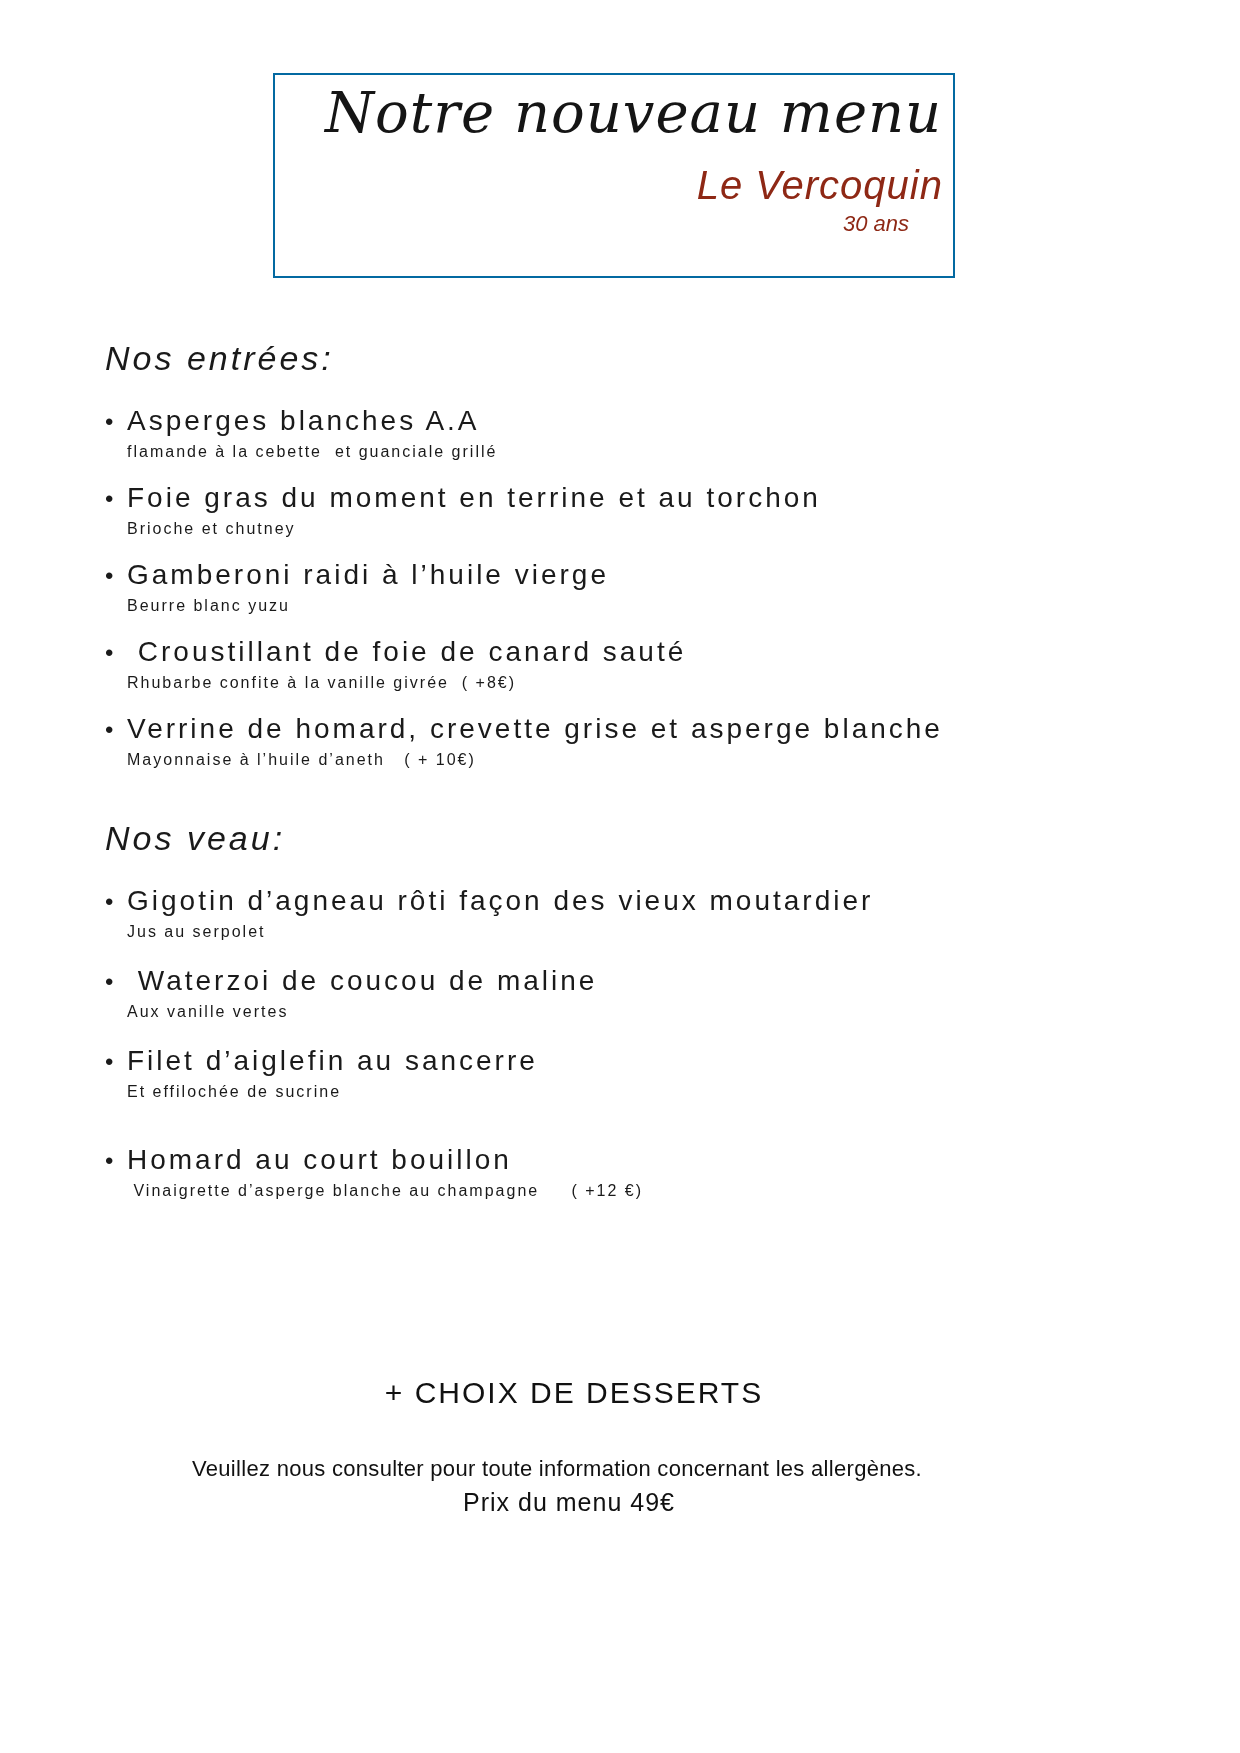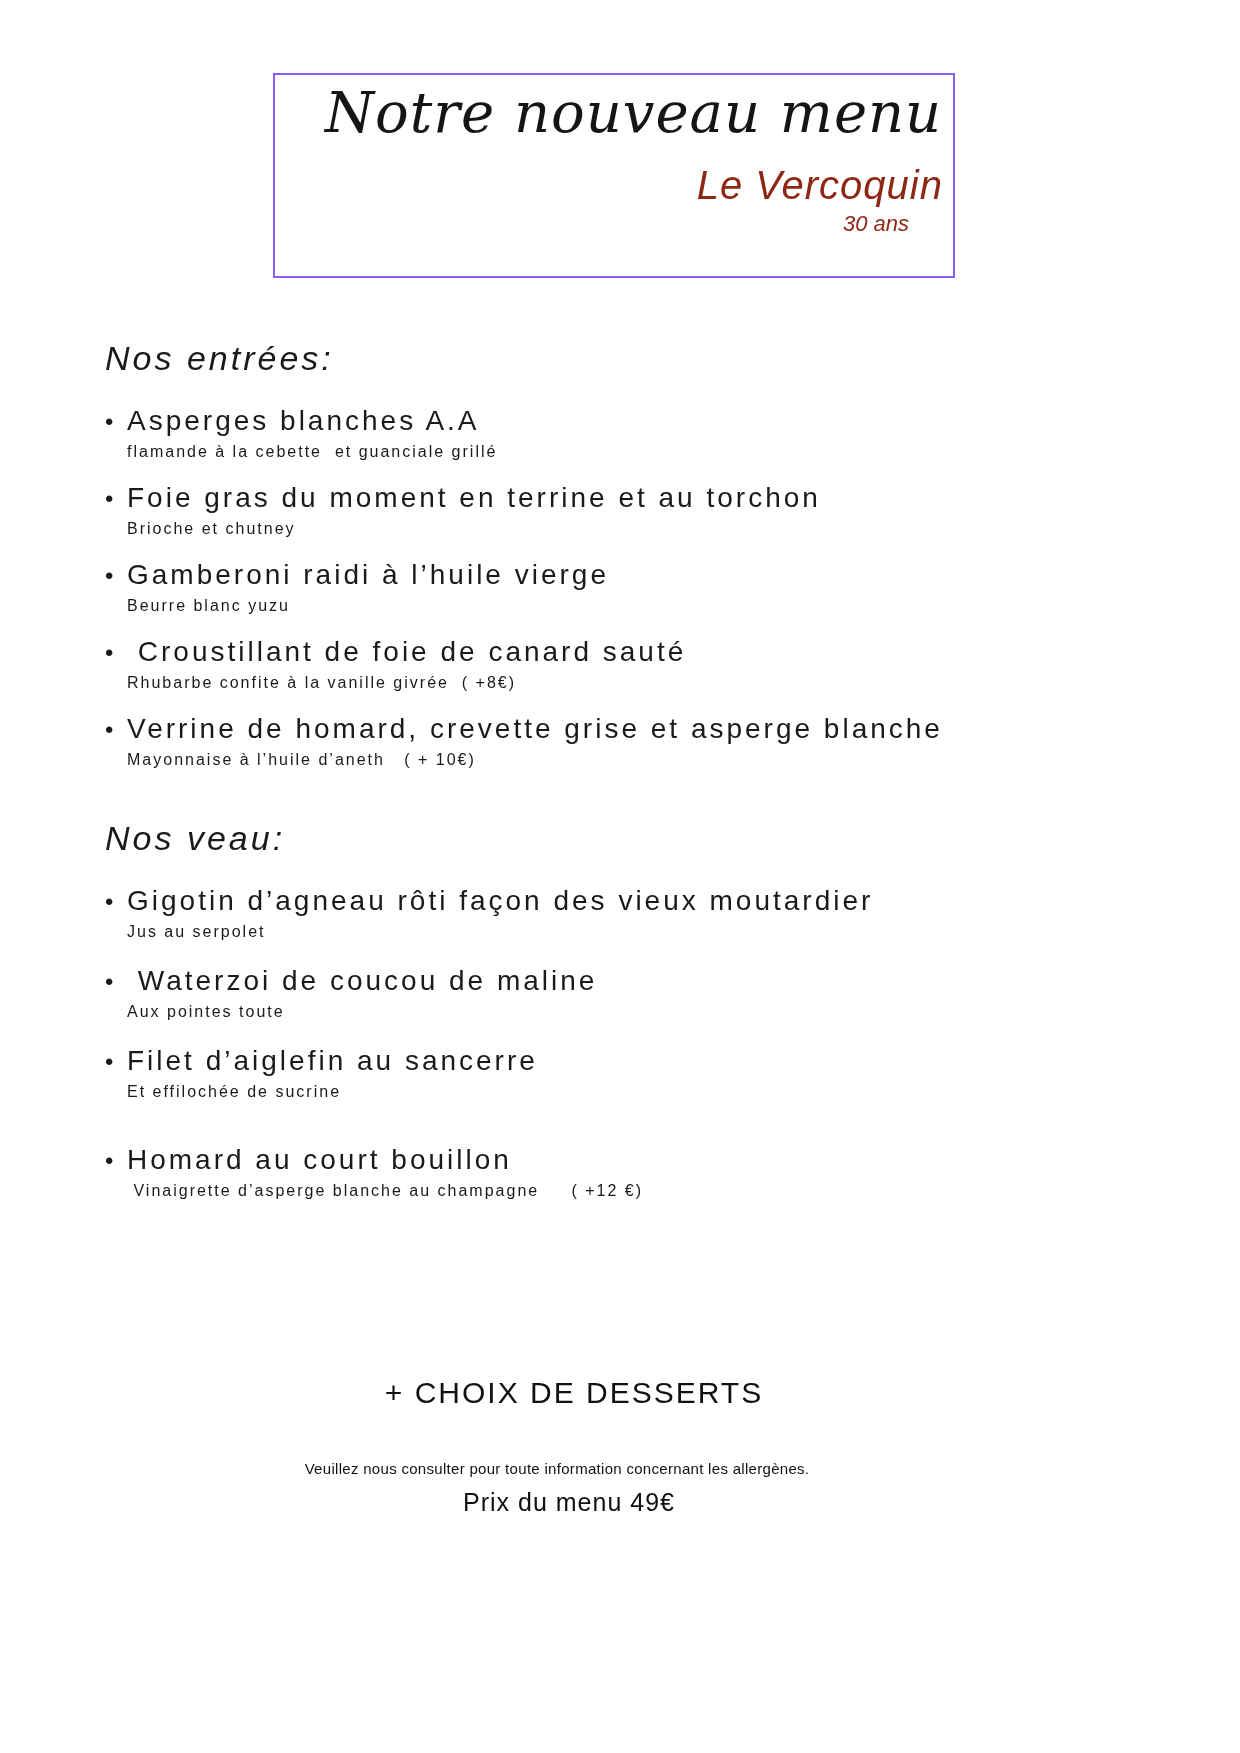--- a/index.html
+++ b/index.html
@@ -13,21 +13,21 @@
     overflow: hidden;
   }
 
   
   .header-box {
     position: absolute;
     left: 273px;
     top: 73px;
     width: 678px;
     height: 201px;
-    border: 2px solid #8b5cf6;
+    border: 2px solid #0369a1;
     background: #ffffff;
   }
   .menu-title {
     position: absolute;
     left: 50px;
     top: 4px;
     font-family: "DejaVu Serif", serif;
     font-style: italic;
     font-size: 56px;
     line-height: 68px;
@@ -112,21 +112,21 @@
     line-height: 38px;
     letter-spacing: 2px;
     color: #111111;
   }
   .allergens-line {
     position: absolute;
     top: 1456px;
     left: 0;
     width: 1114px;
     text-align: center;
-    font-size: 15px;
+    font-size: 22px;
     line-height: 26px;
     letter-spacing: 0.3px;
     color: #111111;
   }
   .price-line {
     position: absolute;
     top: 1487px;
     left: 12px;
     width: 1114px;
     text-align: center;
@@ -175,21 +175,21 @@
 
   <div class="section" id="section-plats">
     <h2 class="section-heading">Nos veau:</h2>
     <ul class="menu-items">
       <li class="menu-item">
         <div class="item-main"><span class="bullet">•</span><span class="item-name">Gigotin d’agneau rôti façon des vieux moutardier</span></div>
         <div class="item-detail">Jus au serpolet</div>
       </li>
       <li class="menu-item">
         <div class="item-main"><span class="bullet">•</span><span class="item-name"> Waterzoi de coucou de maline</span></div>
-        <div class="item-detail">Aux pointes toute</div>
+        <div class="item-detail">Aux vanille vertes</div>
       </li>
       <li class="menu-item">
         <div class="item-main"><span class="bullet">•</span><span class="item-name">Filet d’aiglefin au sancerre</span></div>
         <div class="item-detail">Et effilochée de sucrine</div>
       </li>
       <li class="menu-item">
         <div class="item-main"><span class="bullet">•</span><span class="item-name">Homard au court bouillon</span></div>
         <div class="item-detail"> Vinaigrette d’asperge blanche au champagne     ( +12 €)</div>
       </li>
     </ul>

